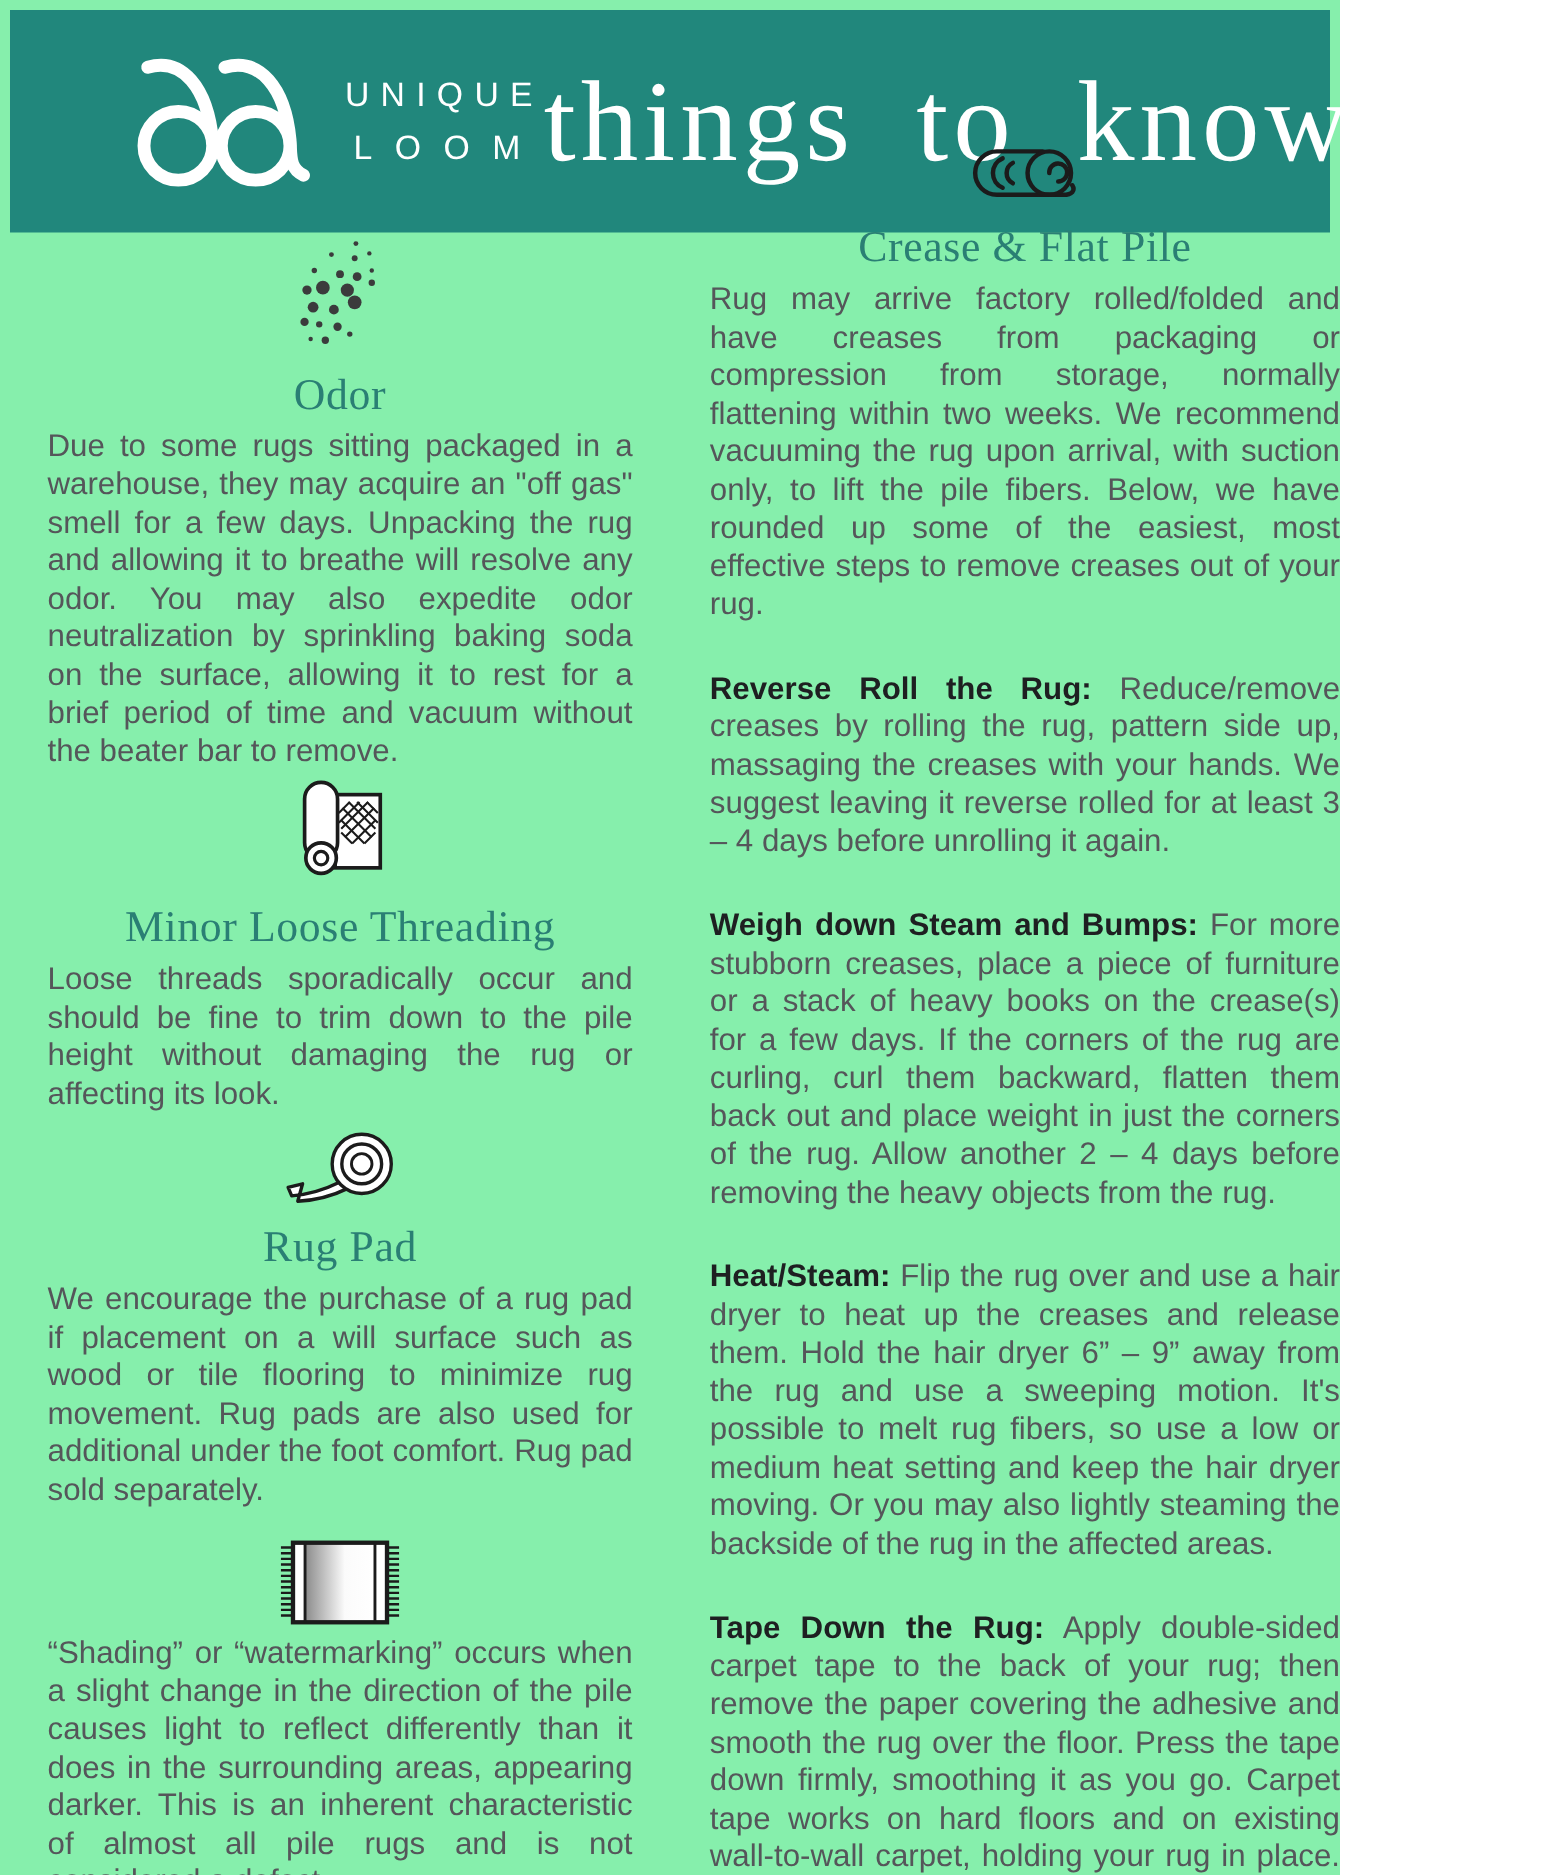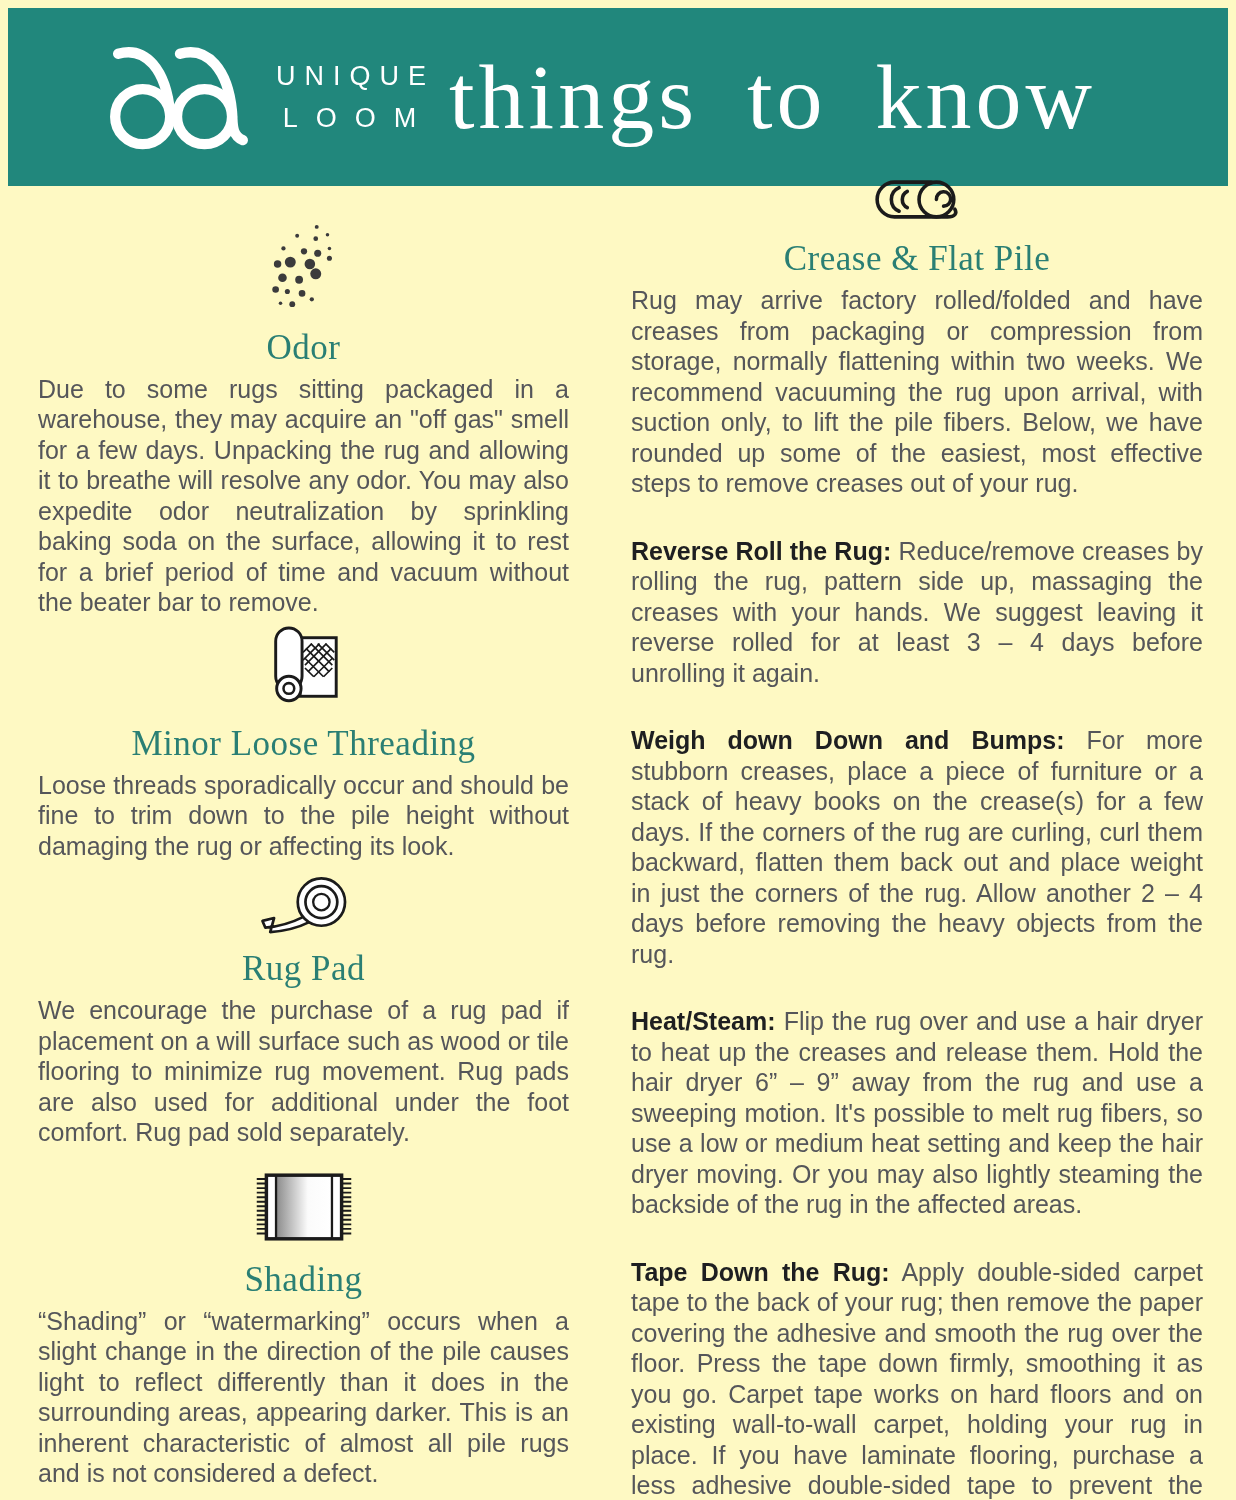--- a/index.html
+++ b/index.html
@@ -1,21 +1,21 @@
 <!DOCTYPE html>
 <html><head>
 <meta charset="utf-8">
 <style>
   html,body{margin:0;padding:0;}
   body{
     width:1236px;height:1500px;background:#ffffff;
     font-family:"Liberation Sans", sans-serif;
     -webkit-font-smoothing:antialiased;
   }
-  .page{width:1236px;height:1500px;overflow:hidden;position:relative;background:#fef9c3;}
+  .page{width:1072px;height:1500px;overflow:hidden;position:relative;background:#86efac;}
 
   
   .header{
     margin:8px 8px 0 8px;height:178px;background:#21877C;
     display:flex;align-items:center;box-sizing:border-box;
     padding-left:96px;
   }
   .logo-wrap{display:flex;align-items:center;}
   .logo-svg{display:block;}
   .brand{
@@ -169,21 +169,20 @@
                 <stop offset="1" stop-color="#ffffff"></stop>
               </linearGradient>
             </defs>
             <line x1="12" y1="8" x2="12" y2="68" stroke="#1B1B1B" stroke-width="10" stroke-dasharray="2 2.7"></line>
             <line x1="100" y1="8" x2="100" y2="68" stroke="#1B1B1B" stroke-width="10" stroke-dasharray="2 2.7"></line>
             <rect x="17" y="5" width="78" height="66" fill="url(#shadegrad)" stroke="#1B1B1B" stroke-width="3.6"></rect>
             <line x1="27" y1="5" x2="27" y2="71" stroke="#1B1B1B" stroke-width="2.4"></line>
             <line x1="85" y1="5" x2="85" y2="71" stroke="#1B1B1B" stroke-width="2.4"></line>
           </svg>
         </div>
-        <h3>Shading</h3>
         <p>“Shading” or “watermarking” occurs when a slight change in the direction of the pile causes light to reflect differently than it does in the surrounding areas, appearing darker. This is an inherent characteristic of almost all pile rugs and is not considered a defect.</p>
       </div>
 
     </section>
 
     <div class="divider"></div>
 
     <section class="col right">
 
       <div class="sec">
@@ -197,21 +196,21 @@
               <path d="M128,42 a14,14 0 1 1 14,13"></path>
             </g>
           </svg>
         </div>
         <h3>Crease &amp; Flat Pile</h3>
         <p>Rug may arrive factory rolled/folded and have creases from packaging or compression from storage, normally flattening within two weeks. We recommend vacuuming the rug upon arrival, with suction only, to lift the pile fibers. Below, we have rounded up some of the easiest, most effective steps to remove creases out of your rug.</p>
       </div>
 
       <p class="tip"><strong>Reverse Roll the Rug:</strong> <span>Reduce/remove creases by rolling the rug, pattern side up, massaging the creases with your hands. We suggest leaving it reverse rolled for at least 3 – 4 days before unrolling it again.</span></p>
 
-      <p class="tip"><strong>Weigh down Down and Bumps:</strong> <span>For more stubborn creases, place a piece of furniture or a stack of heavy books on the crease(s) for a few days. If the corners of the rug are curling, curl them backward, flatten them back out and place weight in just the corners of the rug. Allow another 2 – 4 days before removing the heavy objects from the rug.</span></p>
+      <p class="tip"><strong>Weigh down Steam and Bumps:</strong> <span>For more stubborn creases, place a piece of furniture or a stack of heavy books on the crease(s) for a few days. If the corners of the rug are curling, curl them backward, flatten them back out and place weight in just the corners of the rug. Allow another 2 – 4 days before removing the heavy objects from the rug.</span></p>
 
       <p class="tip"><strong>Heat/Steam:</strong> <span>Flip the rug over and use a hair dryer to heat up the creases and release them. Hold the hair dryer 6” – 9” away from the rug and use a sweeping motion. It's possible to melt rug fibers, so use a low or medium heat setting and keep the hair dryer moving. Or you may also lightly steaming the backside of the rug in the affected areas.</span></p>
 
       <p class="tip"><strong>Tape Down the Rug:</strong> <span>Apply double-sided carpet tape to the back of your rug; then remove the paper covering the adhesive and smooth the rug over the floor. Press the tape down firmly, smoothing it as you go. Carpet tape works on hard floors and on existing wall-to-wall carpet, holding your rug in place. If you have laminate flooring, purchase a less adhesive double-sided tape to prevent the laminate from buckling or otherwise being damaged.</span></p>
 
     </section>
 
   </main>
 </div>
 

